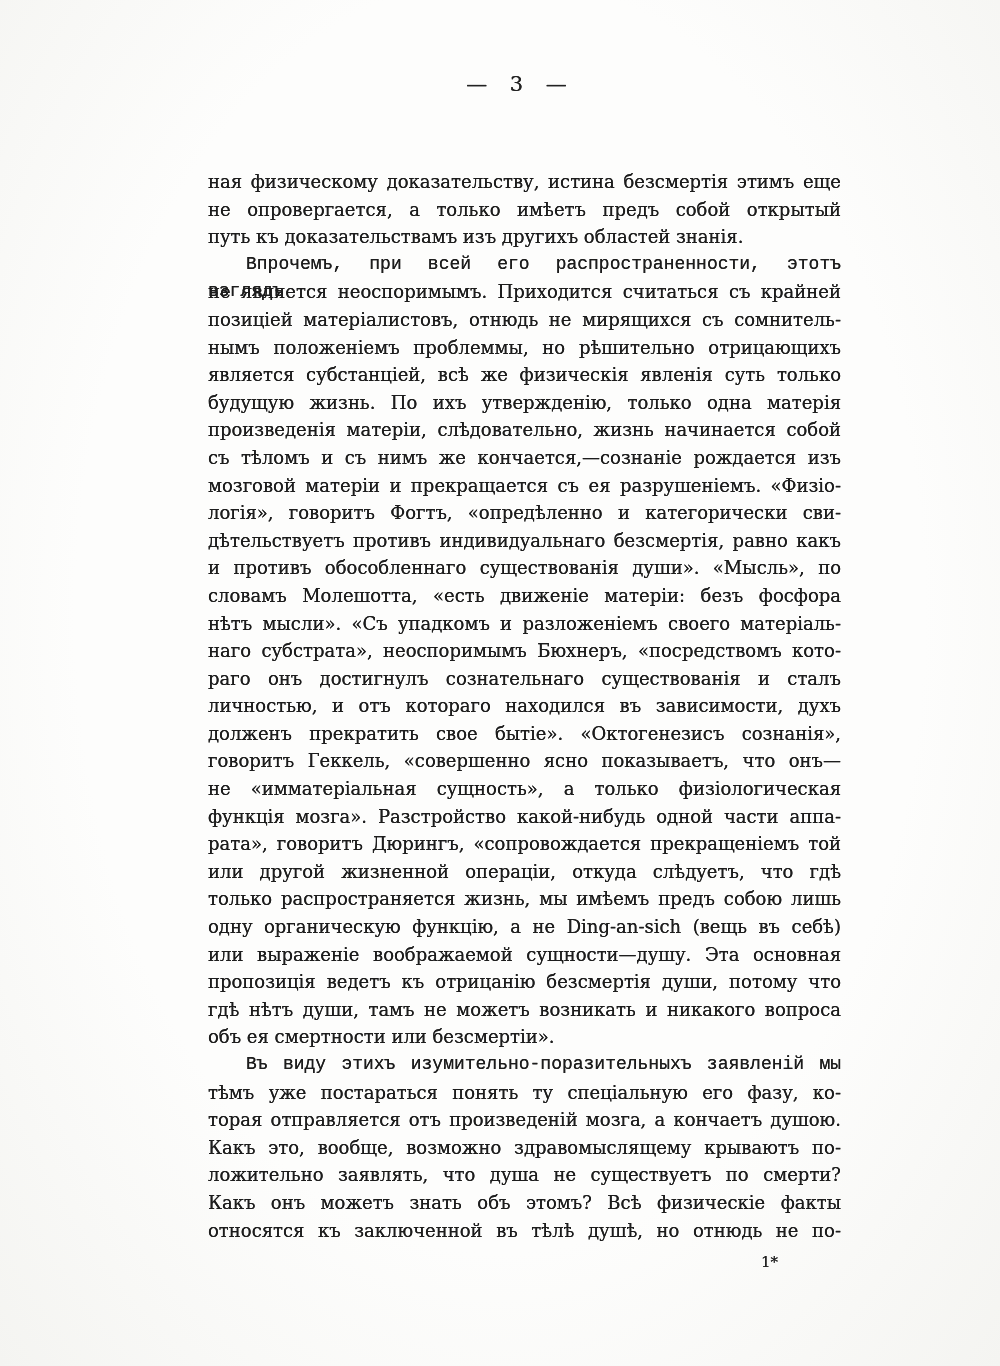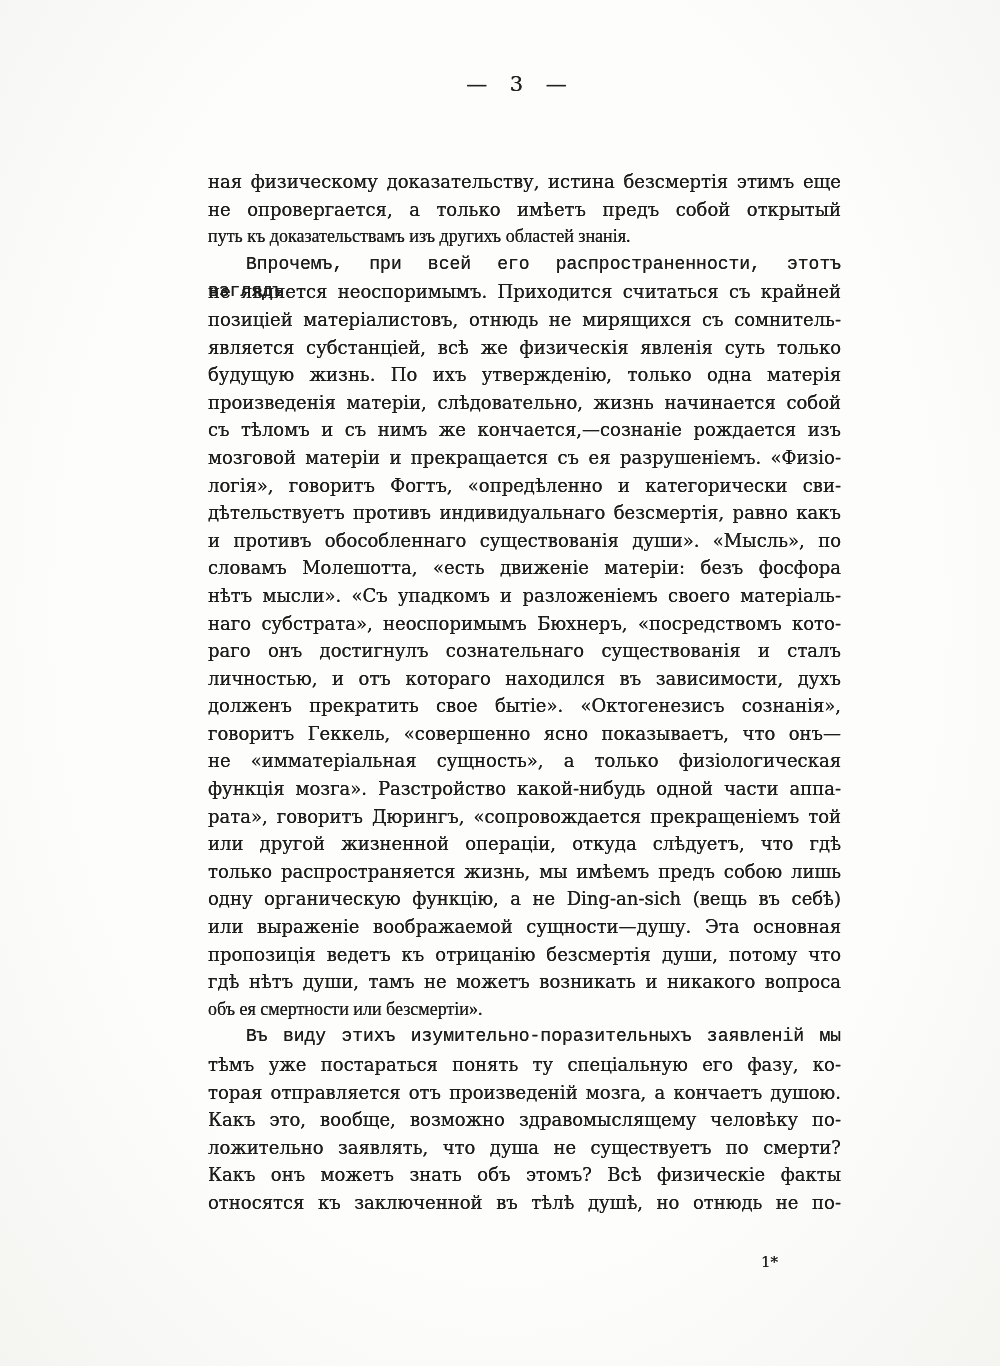--- a/index.html
+++ b/index.html
@@ -42,21 +42,21 @@
   }
   .paragraph { margin: 0; padding: 0; }
   .line {
     text-align: justify;
     text-align-last: justify;
     white-space: normal;
     height: 27.6px;
     overflow: visible;
   }
   .line.indent { text-indent: 38px; font-family: Liberation Mono, monospace; }
-  .line.last { text-align-last: left; font-family: Liberation Serif, serif; }
+  .line.last { text-align-last: left; }
   .signature-mark {
     position: absolute;
     top: 1253px;
     left: 761px;
     font-size: 15px;
     color: #222;
     text-shadow: 0 0 0.4px #222;
   }
 </style>
 </head>
@@ -68,20 +68,21 @@
   <div class="text-block">
     <div class="paragraph">
         <div class="line">ная физическому доказательству, истина безсмертія этимъ еще</div>
         <div class="line">не опровергается, а только имѣетъ предъ собой открытый</div>
         <div class="line last">путь къ доказательствамъ изъ другихъ областей знанія.</div>
       </div>
     <div class="paragraph">
         <div class="line indent">Впрочемъ, при всей его распространенности, этотъ взглядъ</div>
         <div class="line">не является неоспоримымъ. Приходится считаться съ крайней</div>
         <div class="line">позиціей матеріалистовъ, отнюдь не мирящихся съ сомнитель-</div>
+        <div class="line">нымъ положеніемъ проблеммы, но рѣшительно отрицающихъ</div>
         <div class="line">является субстанціей, всѣ же физическія явленія суть только</div>
         <div class="line">будущую жизнь. По ихъ утвержденію, только одна матерія</div>
         <div class="line">произведенія матеріи, слѣдовательно, жизнь начинается собой</div>
         <div class="line">съ тѣломъ и съ нимъ же кончается,—сознаніе рождается изъ</div>
         <div class="line">мозговой матеріи и прекращается съ ея разрушеніемъ. «Физіо-</div>
         <div class="line">логія», говоритъ Фогтъ, «опредѣленно и категорически сви-</div>
         <div class="line">дѣтельствуетъ противъ индивидуальнаго безсмертія, равно какъ</div>
         <div class="line">и противъ обособленнаго существованія души». «Мысль», по</div>
         <div class="line">словамъ Молешотта, «есть движеніе матеріи: безъ фосфора</div>
         <div class="line">нѣтъ мысли». «Съ упадкомъ и разложеніемъ своего матеріаль-</div>
@@ -98,21 +99,21 @@
         <div class="line">одну органическую функцію, а не Ding-an-sich (вещь въ себѣ)</div>
         <div class="line">или выраженіе воображаемой сущности—душу. Эта основная</div>
         <div class="line">пропозиція ведетъ къ отрицанію безсмертія души, потому что</div>
         <div class="line">гдѣ нѣтъ души, тамъ не можетъ возникать и никакого вопроса</div>
         <div class="line last">объ ея смертности или безсмертіи».</div>
       </div>
     <div class="paragraph">
         <div class="line indent">Въ виду этихъ изумительно-поразительныхъ заявленій мы</div>
         <div class="line">тѣмъ уже постараться понять ту спеціальную его фазу, ко-</div>
         <div class="line">торая отправляется отъ произведеній мозга, а кончаетъ душою.</div>
-        <div class="line">Какъ это, вообще, возможно здравомыслящему человѣку по-</div>
+        <div class="line">Какъ это, вообще, возможно здравомыслящему крываютъ по-</div>
         <div class="line">ложительно заявлять, что душа не существуетъ по смерти?</div>
         <div class="line">Какъ онъ можетъ знать объ этомъ? Всѣ физическіе факты</div>
         <div class="line">относятся къ заключенной въ тѣлѣ душѣ, но отнюдь не по-</div>
       </div>
   </div>
 
   <div class="signature-mark">1*</div>
 </div>
 
 </body></html>

